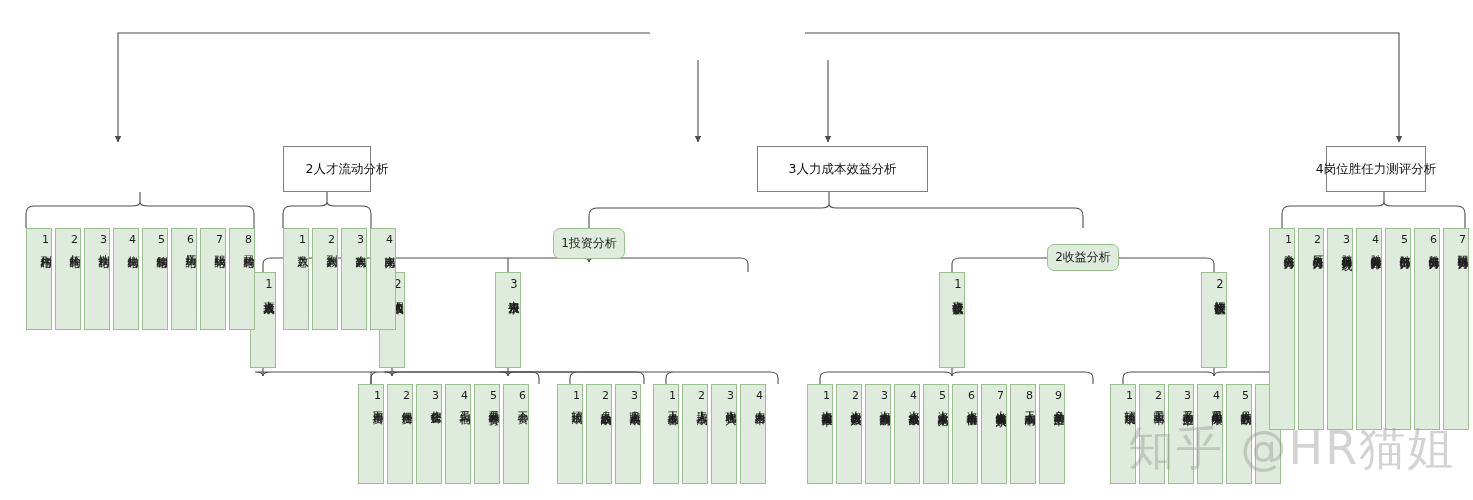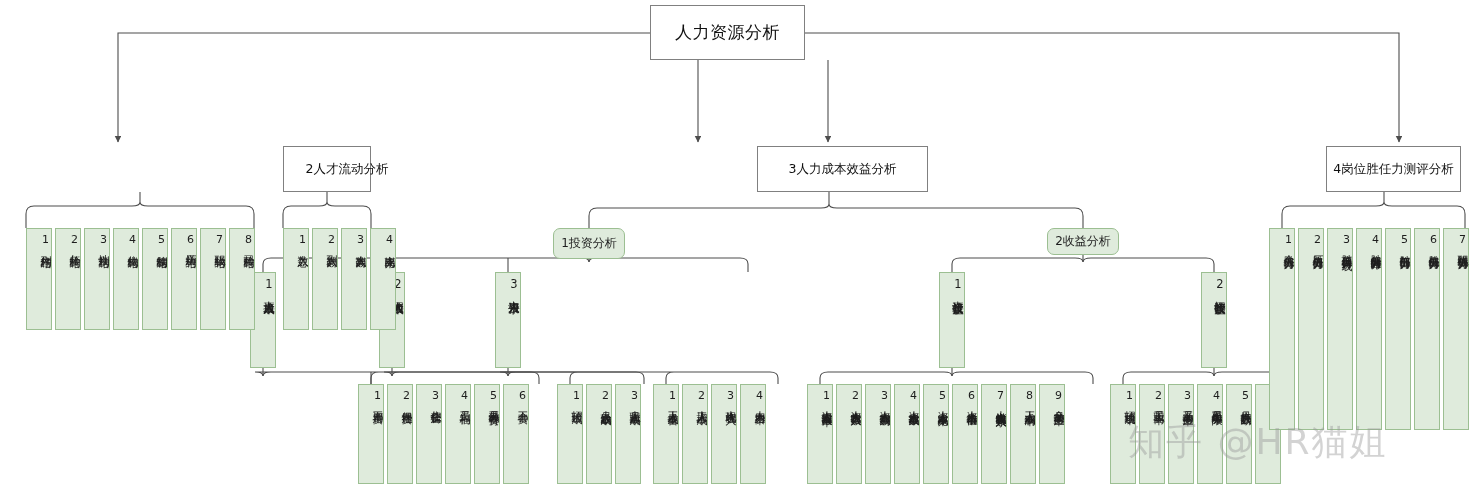--- a/index.html
+++ b/index.html
@@ -41,21 +41,21 @@
     writing-mode:vertical-rl;text-orientation:upright;
     -webkit-writing-mode:vertical-rl;
     letter-spacing:.5px;
     margin:0 auto;
   }
   
   .leaf.mid{font-size:11.5px;}
 
   #watermark{
     position:absolute;left:1128px;top:418px;
-    font-size:36px;color:rgba(150,150,150,.42);
+    font-size:46px;color:rgba(150,150,150,.42);
     font-family:"DejaVu Sans","Liberation Sans",sans-serif;
     letter-spacing:2px;white-space:nowrap;font-weight:400;
     pointer-events:none;user-select:none;
   }
 </style>
 </head>
 <body>
 
 <div id="stage">
 
@@ -102,38 +102,35 @@
       <path d="M820,384 L820,378 Q820,372 828,372 L944,372 Q952,372 952,376 Q952,372 960,372 L1085,372 Q1093,372 1093,378 L1093,384"></path>
 
       <path d="M1214,368 L1214,376"></path>
       <path d="M1123,384 L1123,378 Q1123,372 1131,372 L1206,372 Q1214,372 1214,376 Q1214,372 1222,372 L1274,372 Q1282,372 1282,378 L1282,384"></path>
 
       <path d="M1384,192 L1384,202"></path>
       <path d="M1282,228 L1282,214 Q1282,206 1290,206 L1376,206 Q1384,206 1384,202 Q1384,206 1392,206 L1457,206 Q1465,206 1465,214 L1465,228"></path>
     </g>
   </svg>
 
-  <div class="node plain" style="left:650px;top:5px;width:155px;height:55px;">
-    <span>人力资源分析</span>
-  </div>
 
   <div class="node plain lvl2" style="left:283px;top:146px;width:88px;height:46px;padding-left:40px;">
     <span>2人才流动分析</span>
   </div>
   <div class="node plain lvl2" style="left:757px;top:146px;width:171px;height:46px;">
     <span>3人力成本效益分析</span>
   </div>
-  <div class="node plain lvl2" style="left:1326px;top:146px;width:135px;height:46px;">
+  <div class="node plain lvl2" style="left:1326px;top:146px;width:100px;height:46px;">
     <span>4岗位胜任力测评分析</span>
   </div>
 
   <div class="node green-round" style="left:553px;top:228px;width:72px;height:31px;">
     <span>1投资分析</span>
   </div>
-  <div class="node green-round" style="left:1047px;top:228px;width:72px;height:27px;">
+  <div class="node green-round" style="left:1047px;top:244px;width:72px;height:27px;">
     <span>2收益分析</span>
   </div>
 
   <div class="node leaf mid" style="left:250px;top:272px;width:26px;height:96px;">
     <span class="t">1直接人力成本</span>
   </div>
   <div class="node leaf mid" style="left:379px;top:272px;width:26px;height:96px;">
     <span class="t">2间接人力成本</span>
   </div>
   <div class="node leaf mid" style="left:495px;top:272px;width:26px;height:96px;">

